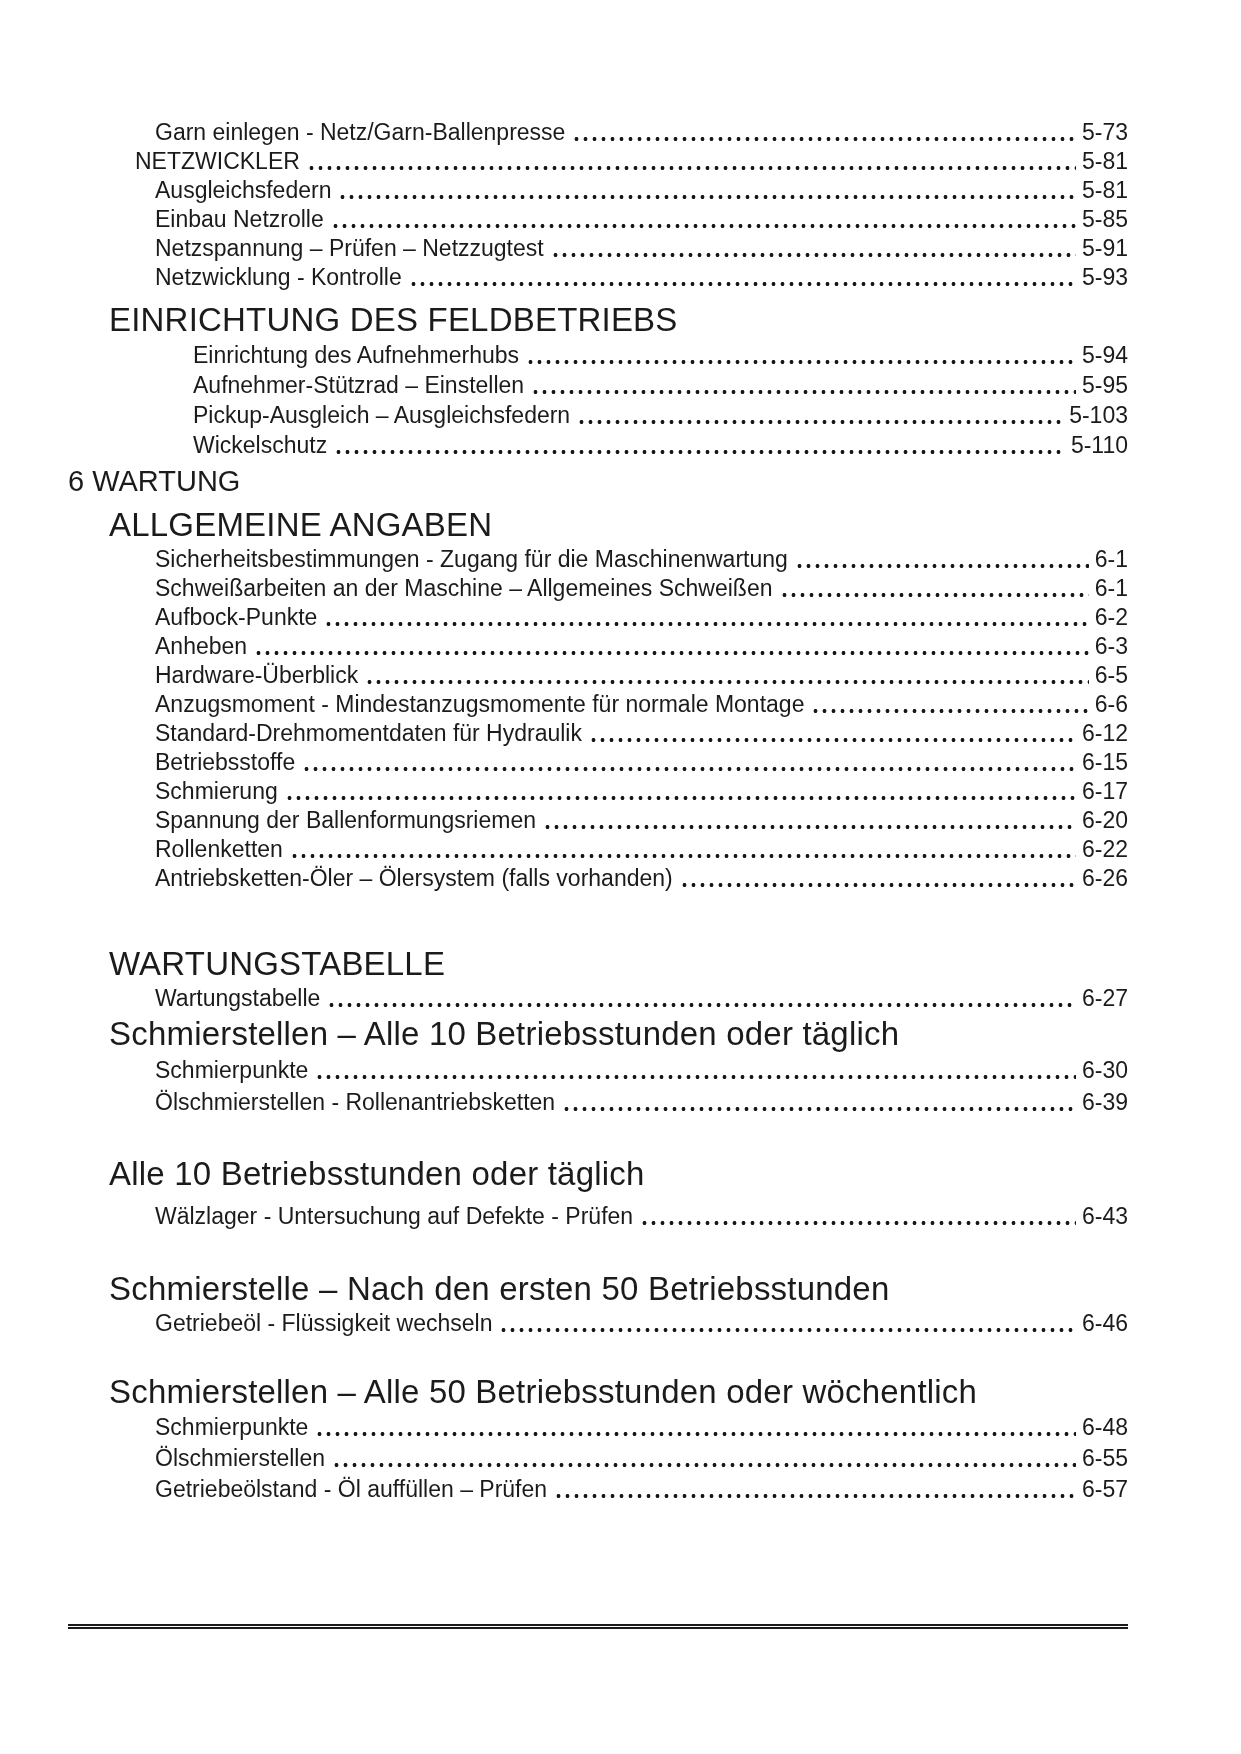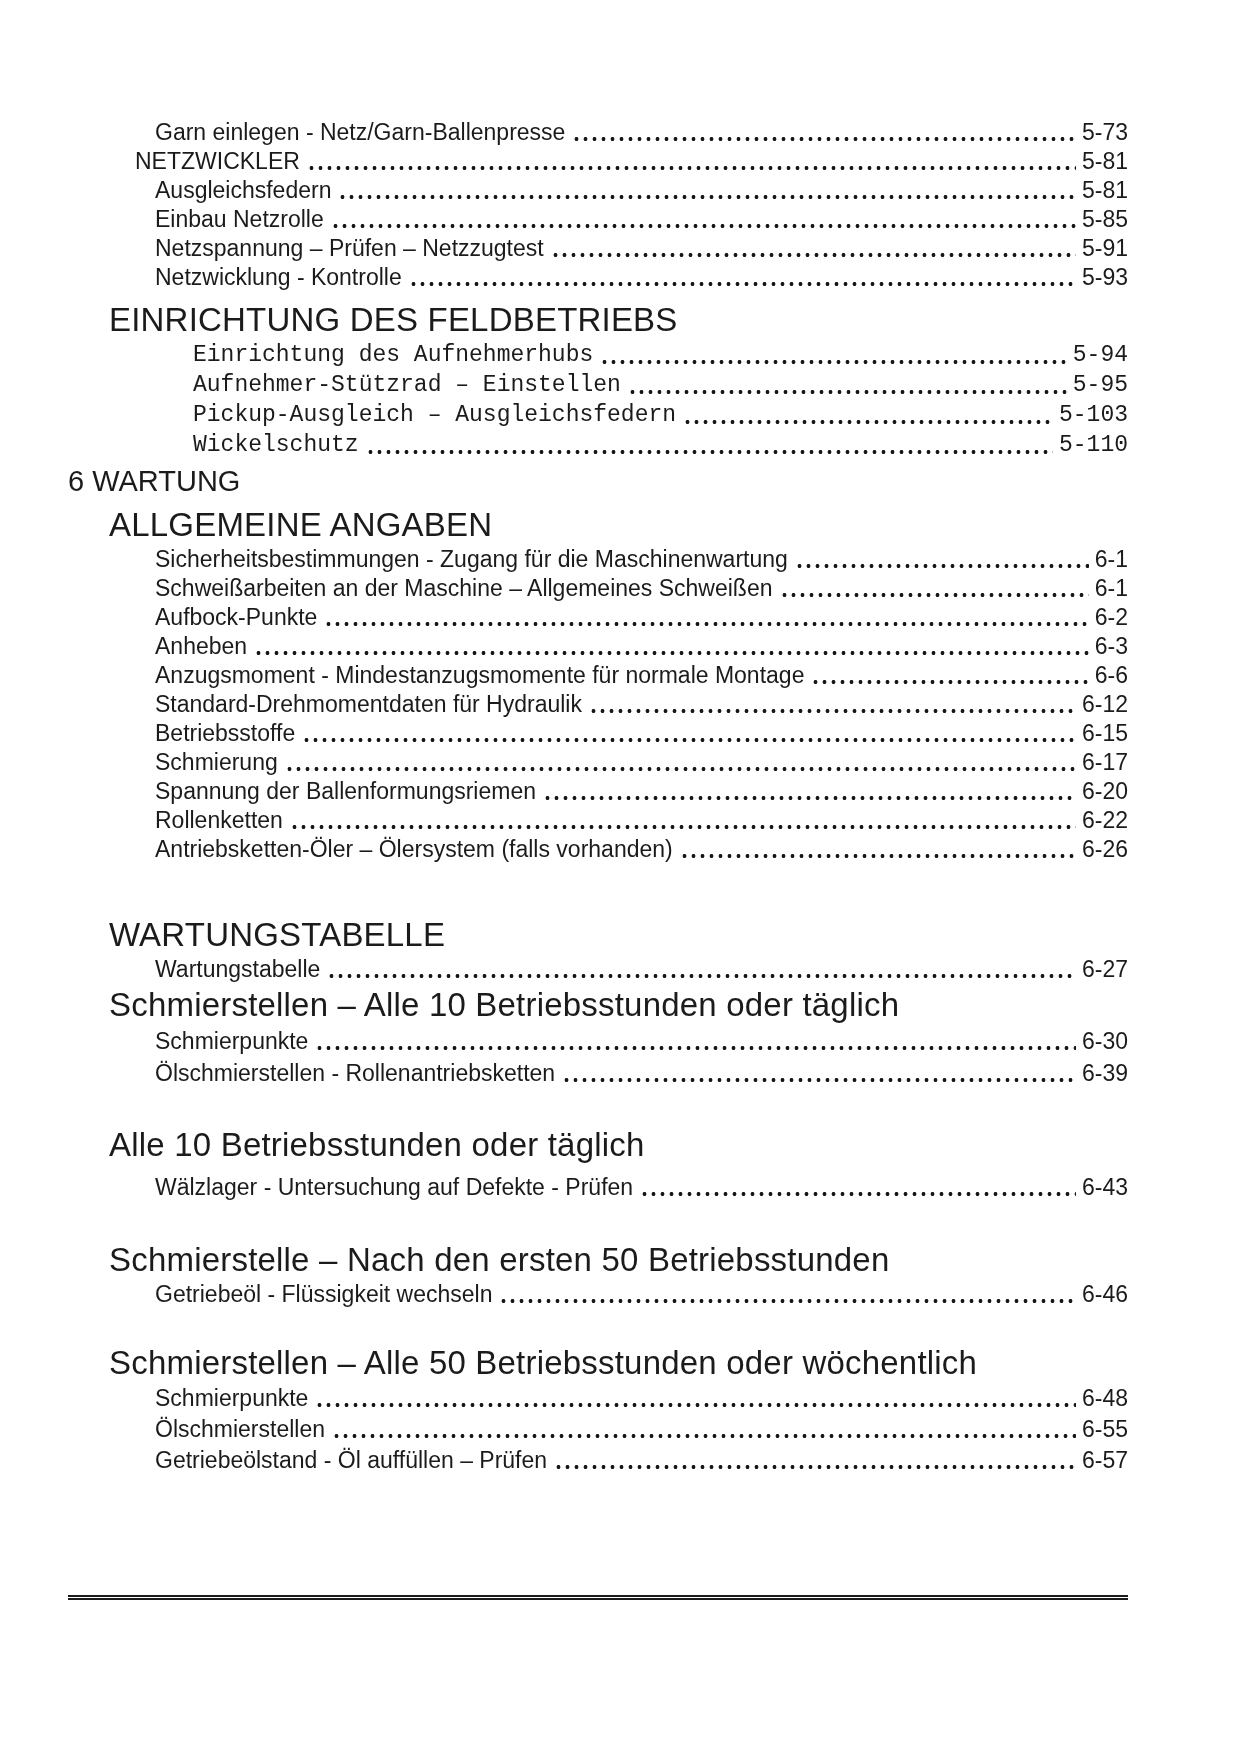--- a/index.html
+++ b/index.html
@@ -76,21 +76,21 @@
   .mt8   { margin-top: 8px; }
   .mt31  { }
   .mt3   { margin-top: 3px; }
   .mt51  { margin-top: 51px; }
   .mt1   { margin-top: 1px; }
   .mt36  { margin-top: 36px; }
   .mt38  { margin-top: 38px; }
   .mt34  { margin-top: 34px; }
   .mt8b  { margin-top: 8px; }
 
-  .rows30 .toc-row { line-height: 30px; font-family: Liberation Mono, monospace; }
+  .rows30 .toc-row { line-height: 30px; }
   .rows30 .leader  { height: 30px; background-position: 0 20px; }
 
   
   .bottom-rule {
     margin-top: 119px;
     height: 1px;
     border-top: 2px solid #1b1b1b;
     border-bottom: 2px solid #1b1b1b;
   }
 </style>
@@ -177,20 +177,25 @@
         <span class="label">Aufbock-Punkte</span>
         <span class="leader"></span>
         <span class="pagenum">6-2</span>
       </div>
       <div class="toc-row lvl2">
         <span class="label">Anheben</span>
         <span class="leader"></span>
         <span class="pagenum">6-3</span>
       </div>
       <div class="toc-row lvl2">
+        <span class="label">Hardware-Überblick</span>
+        <span class="leader"></span>
+        <span class="pagenum">6-5</span>
+      </div>
+      <div class="toc-row lvl2">
         <span class="label">Anzugsmoment - Mindestanzugsmomente für normale Montage</span>
         <span class="leader"></span>
         <span class="pagenum">6-6</span>
       </div>
       <div class="toc-row lvl2">
         <span class="label">Standard-Drehmomentdaten für Hydraulik</span>
         <span class="leader"></span>
         <span class="pagenum">6-12</span>
       </div>
       <div class="toc-row lvl2">

